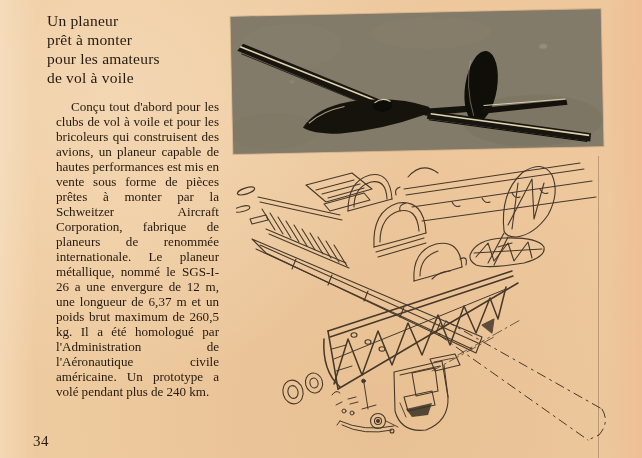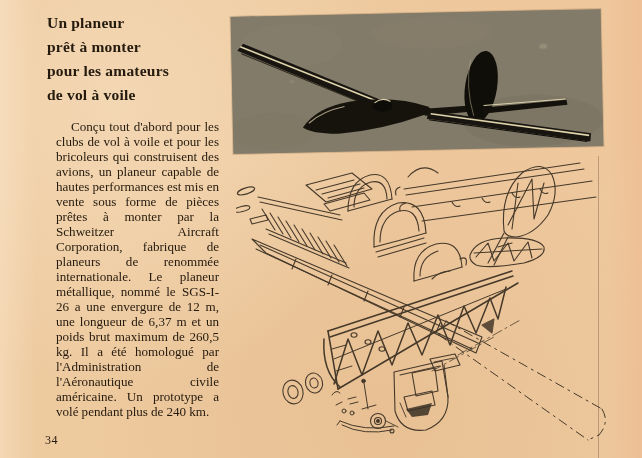--- a/index.html
+++ b/index.html
@@ -28,36 +28,36 @@
   }
   .column-rule{
     position:absolute;left:598px;top:156px;width:1px;height:302px;
     background:rgba(110,80,55,.38);
   }
   
   .article{
     position:absolute;left:44px;top:11px;width:187px;color:#241a0e;
   }
   .title{
-    font-weight:bold;font-size:15.5px;line-height:24px;margin:0 0 7px 3px;
+    font-weight:normal;font-size:15.5px;line-height:19px;margin:0 0 7px 3px;
     white-space:pre-line;letter-spacing:.2px;
   }
   .body-text{
     font-size:13.1px;line-height:15px;text-align:justify;margin:12px;
     word-spacing:-.2px;
   }
   .lead{ text-indent:15px; }
   .news{ margin-top:9px; }
   .bullet{
     display:inline-block;width:11px;height:11px;border-radius:50%;
     background:linear-gradient(to bottom,#241a0e 0 4px,#f2d6ae 4px 6.5px,#241a0e 6.5px 100%);
     vertical-align:-1px;margin-right:5px;
   }
   .page-number{
-    position:absolute;left:45px;top:433px;font-size:12px;color:#241a0e;
+    position:absolute;left:33px;top:433px;font-size:15px;color:#241a0e;
     letter-spacing:.5px;
   }
   
   .photo{
     position:absolute;left:232px;top:13px;width:370px;height:137px;
     transform:rotate(-1.2deg);
     box-shadow:0 0 0 1px rgba(120,90,60,.25);
     overflow:hidden;background:#837b69;
   }
   .photo svg{display:block;}

